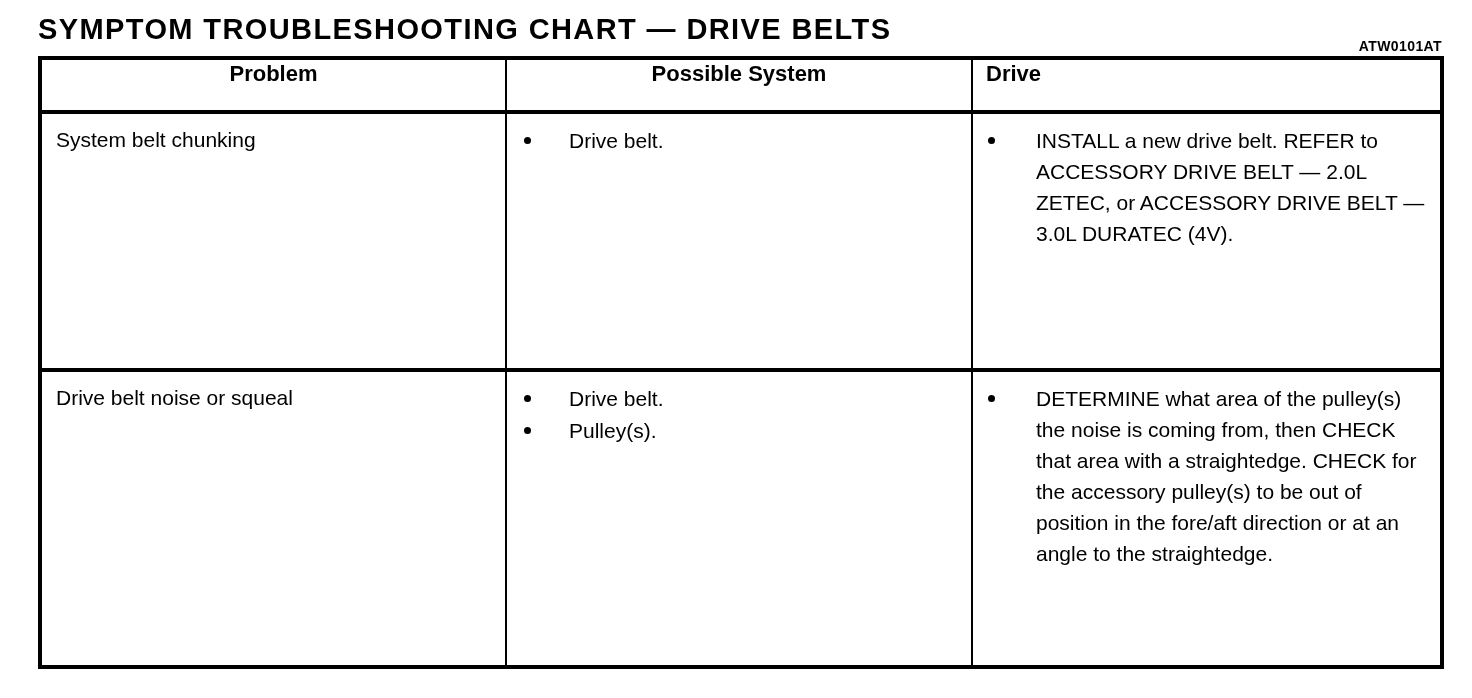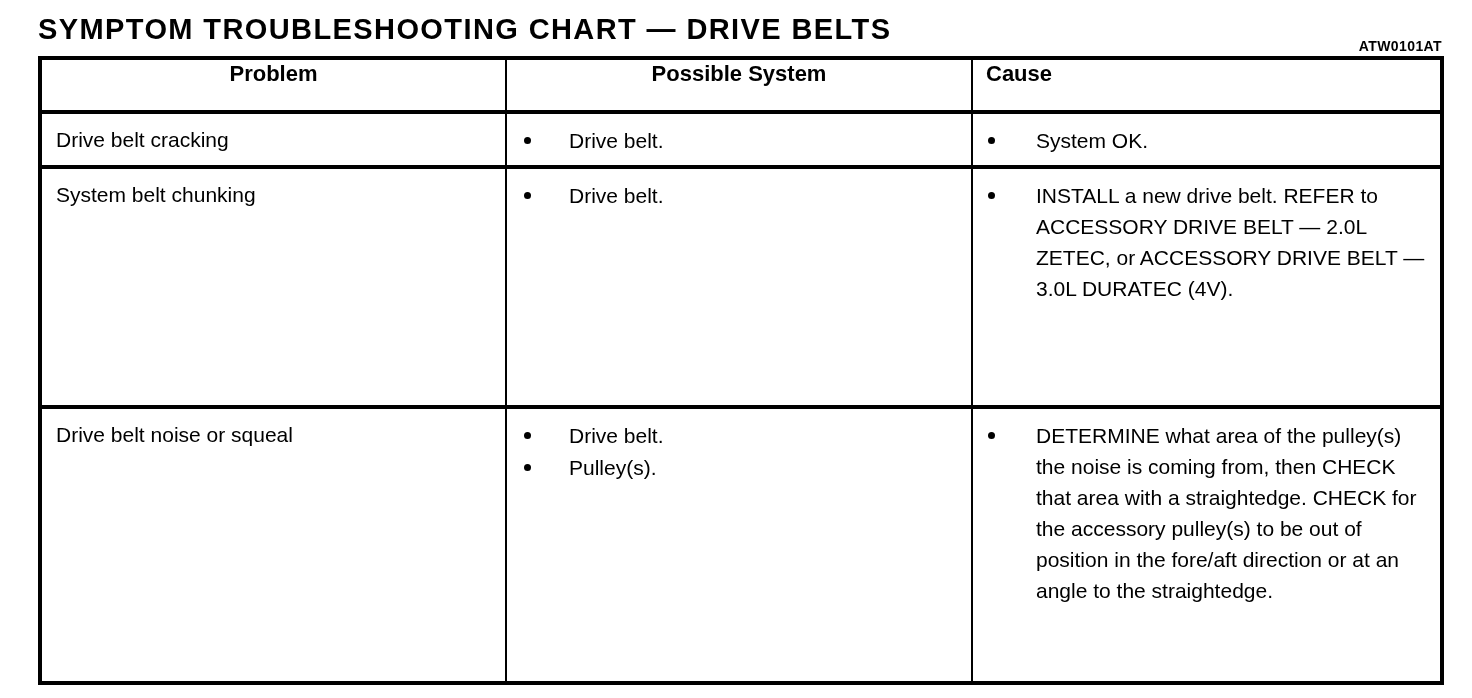--- a/index.html
+++ b/index.html
@@ -155,47 +155,26 @@
   </colgroup>
   <thead>
     <tr class="hdr-row">
       <th class="hdr-center">
         <div class="hdr-cell-inner">Problem</div>
       </th>
       <th class="hdr-center">
         <div class="hdr-cell-inner">Possible System</div>
       </th>
       <th class="hdr-left">
-        <div class="hdr-cell-inner">Cause</div>
+        <div class="hdr-cell-inner">Drive</div>
       </th>
     </tr>
   </thead>
   <tbody>
 
-    <tr class="row-1">
-      <td class="problem-cell">
-        <div class="cell-inner">Drive belt cracking</div>
-      </td>
-      <td class="cause-cell">
-        <ul class="bullet-list">
-          <li>
-            <span class="bullet-dot"></span>
-            <span>Drive belt.</span>
-          </li>
-        </ul>
-      </td>
-      <td class="action-cell">
-        <ul class="bullet-list action-list">
-          <li>
-            <span class="bullet-dot"></span>
-            <span>System OK.</span>
-          </li>
-        </ul>
-      </td>
-    </tr>
 
     <tr class="row-2">
       <td class="problem-cell">
         <div class="cell-inner">System belt chunking</div>
       </td>
       <td class="cause-cell">
         <ul class="bullet-list">
           <li>
             <span class="bullet-dot"></span>
             <span>Drive belt.</span>

